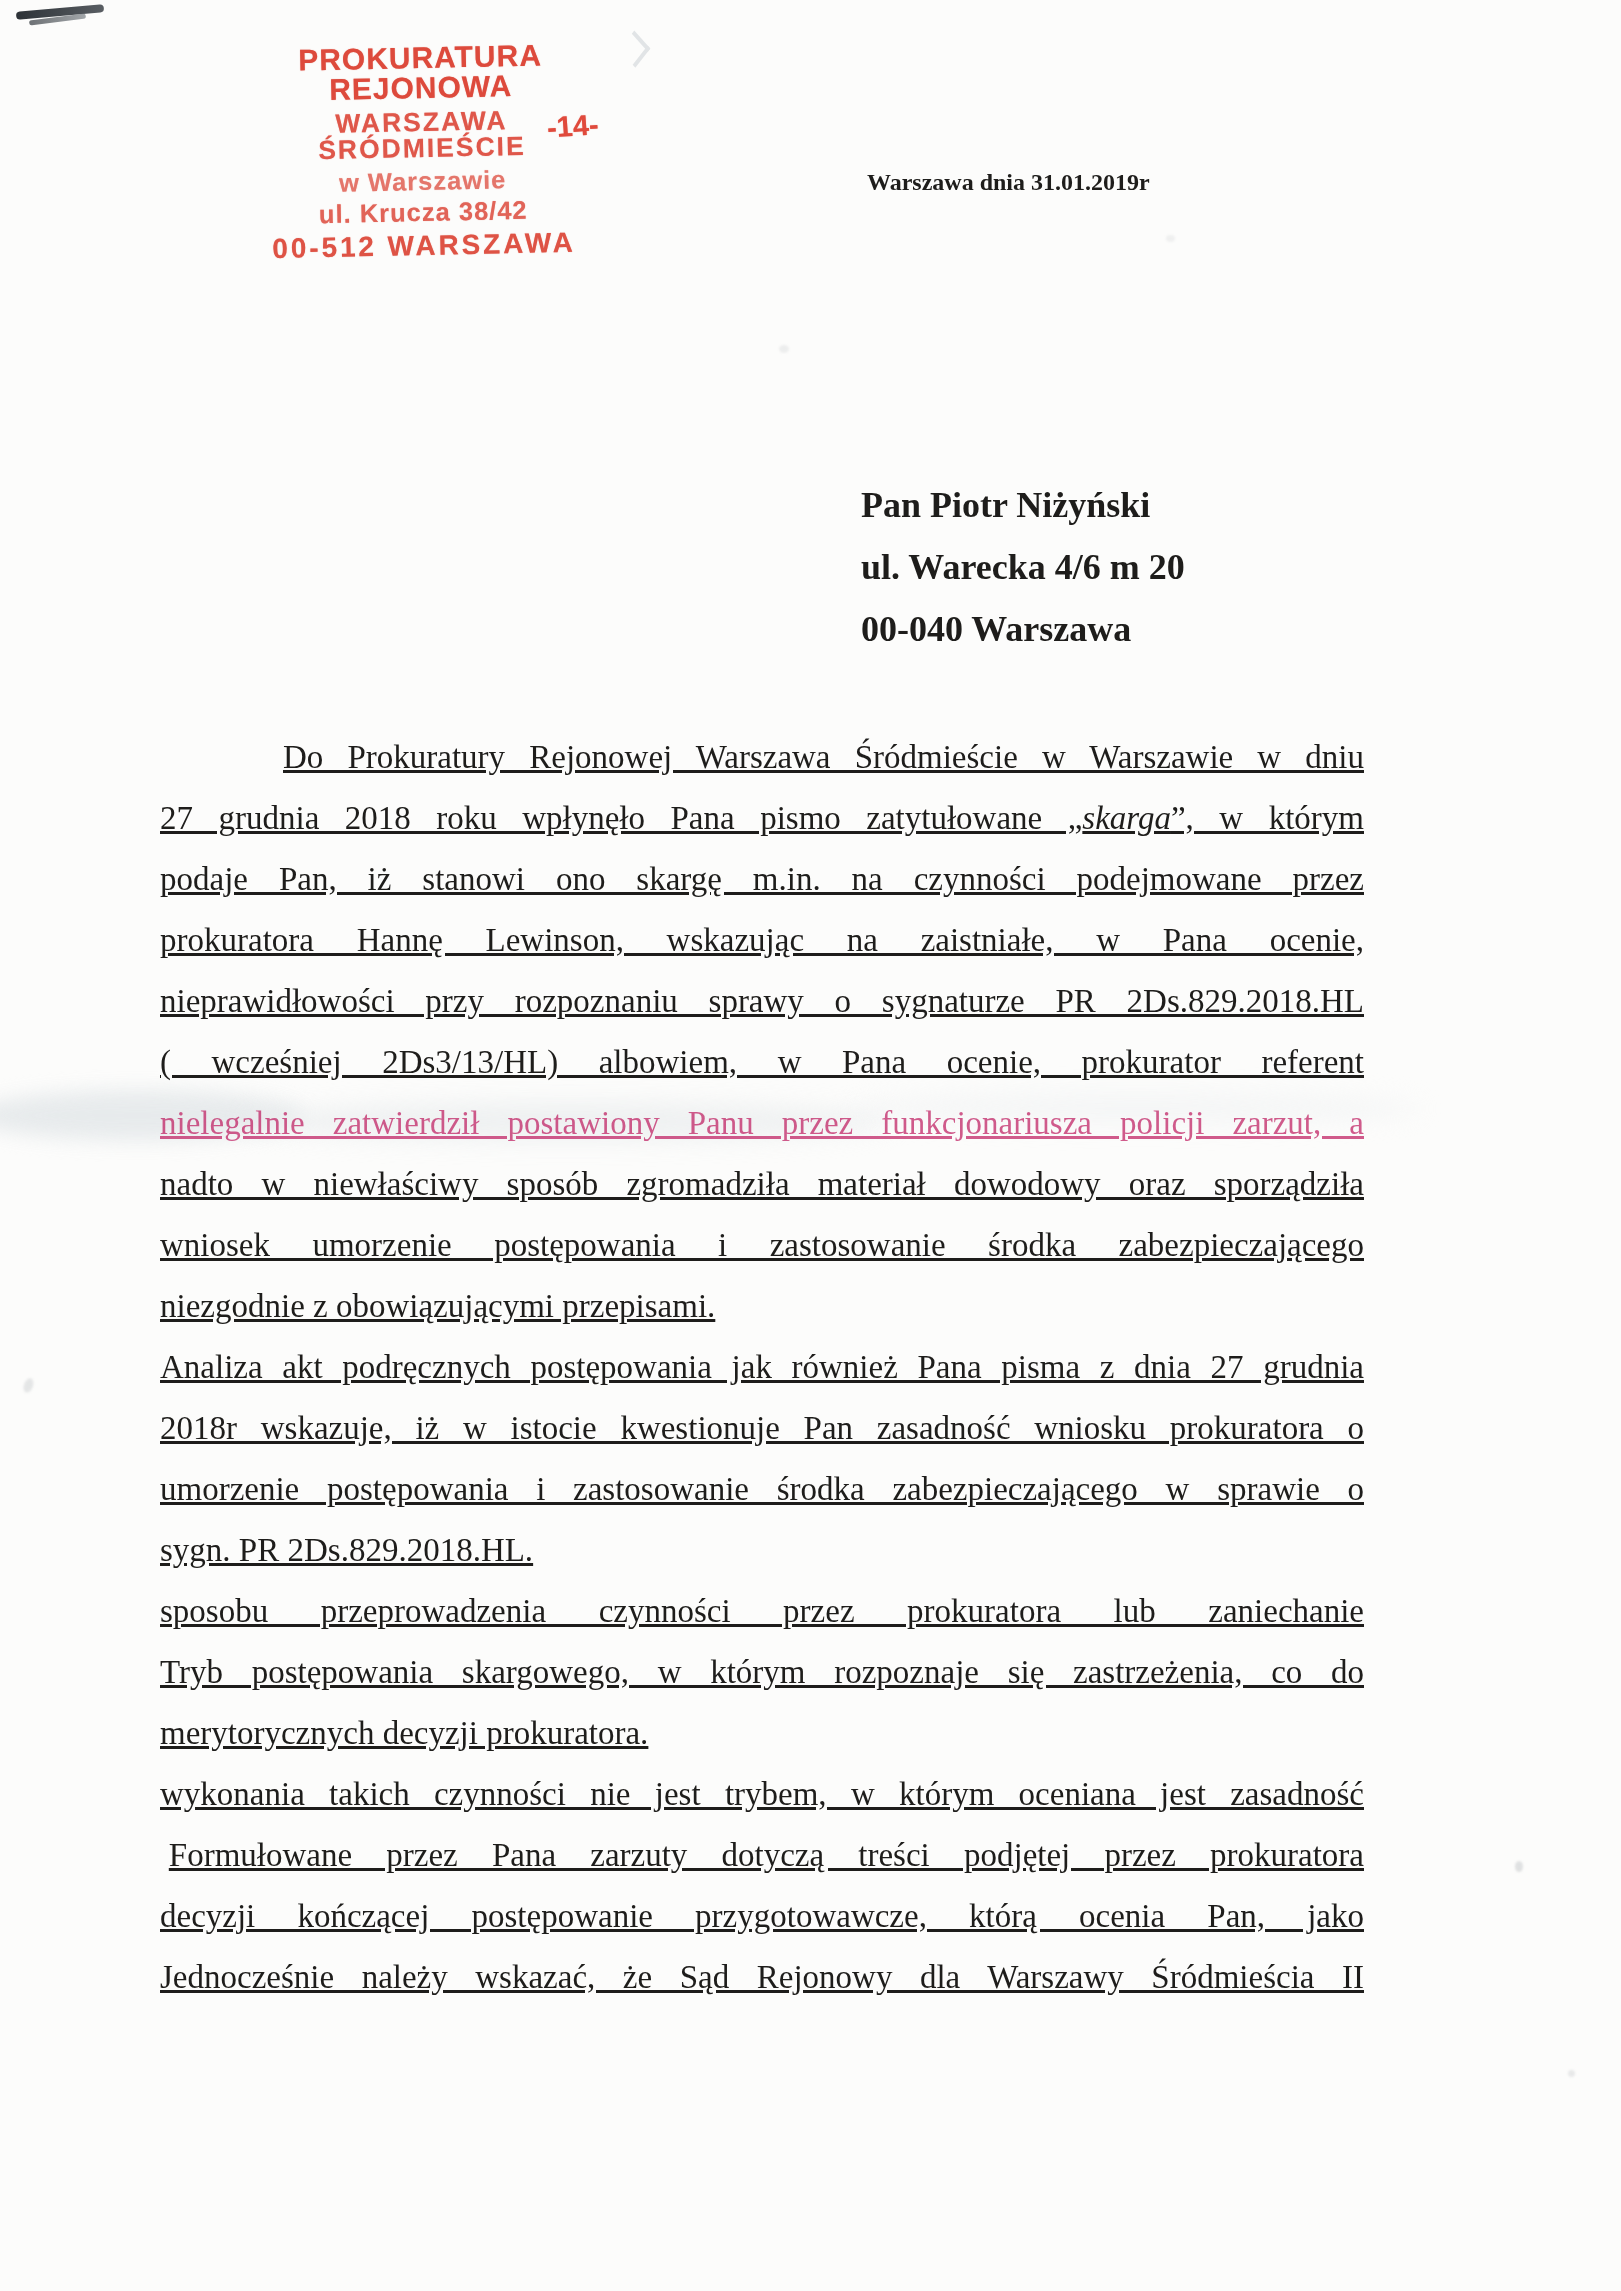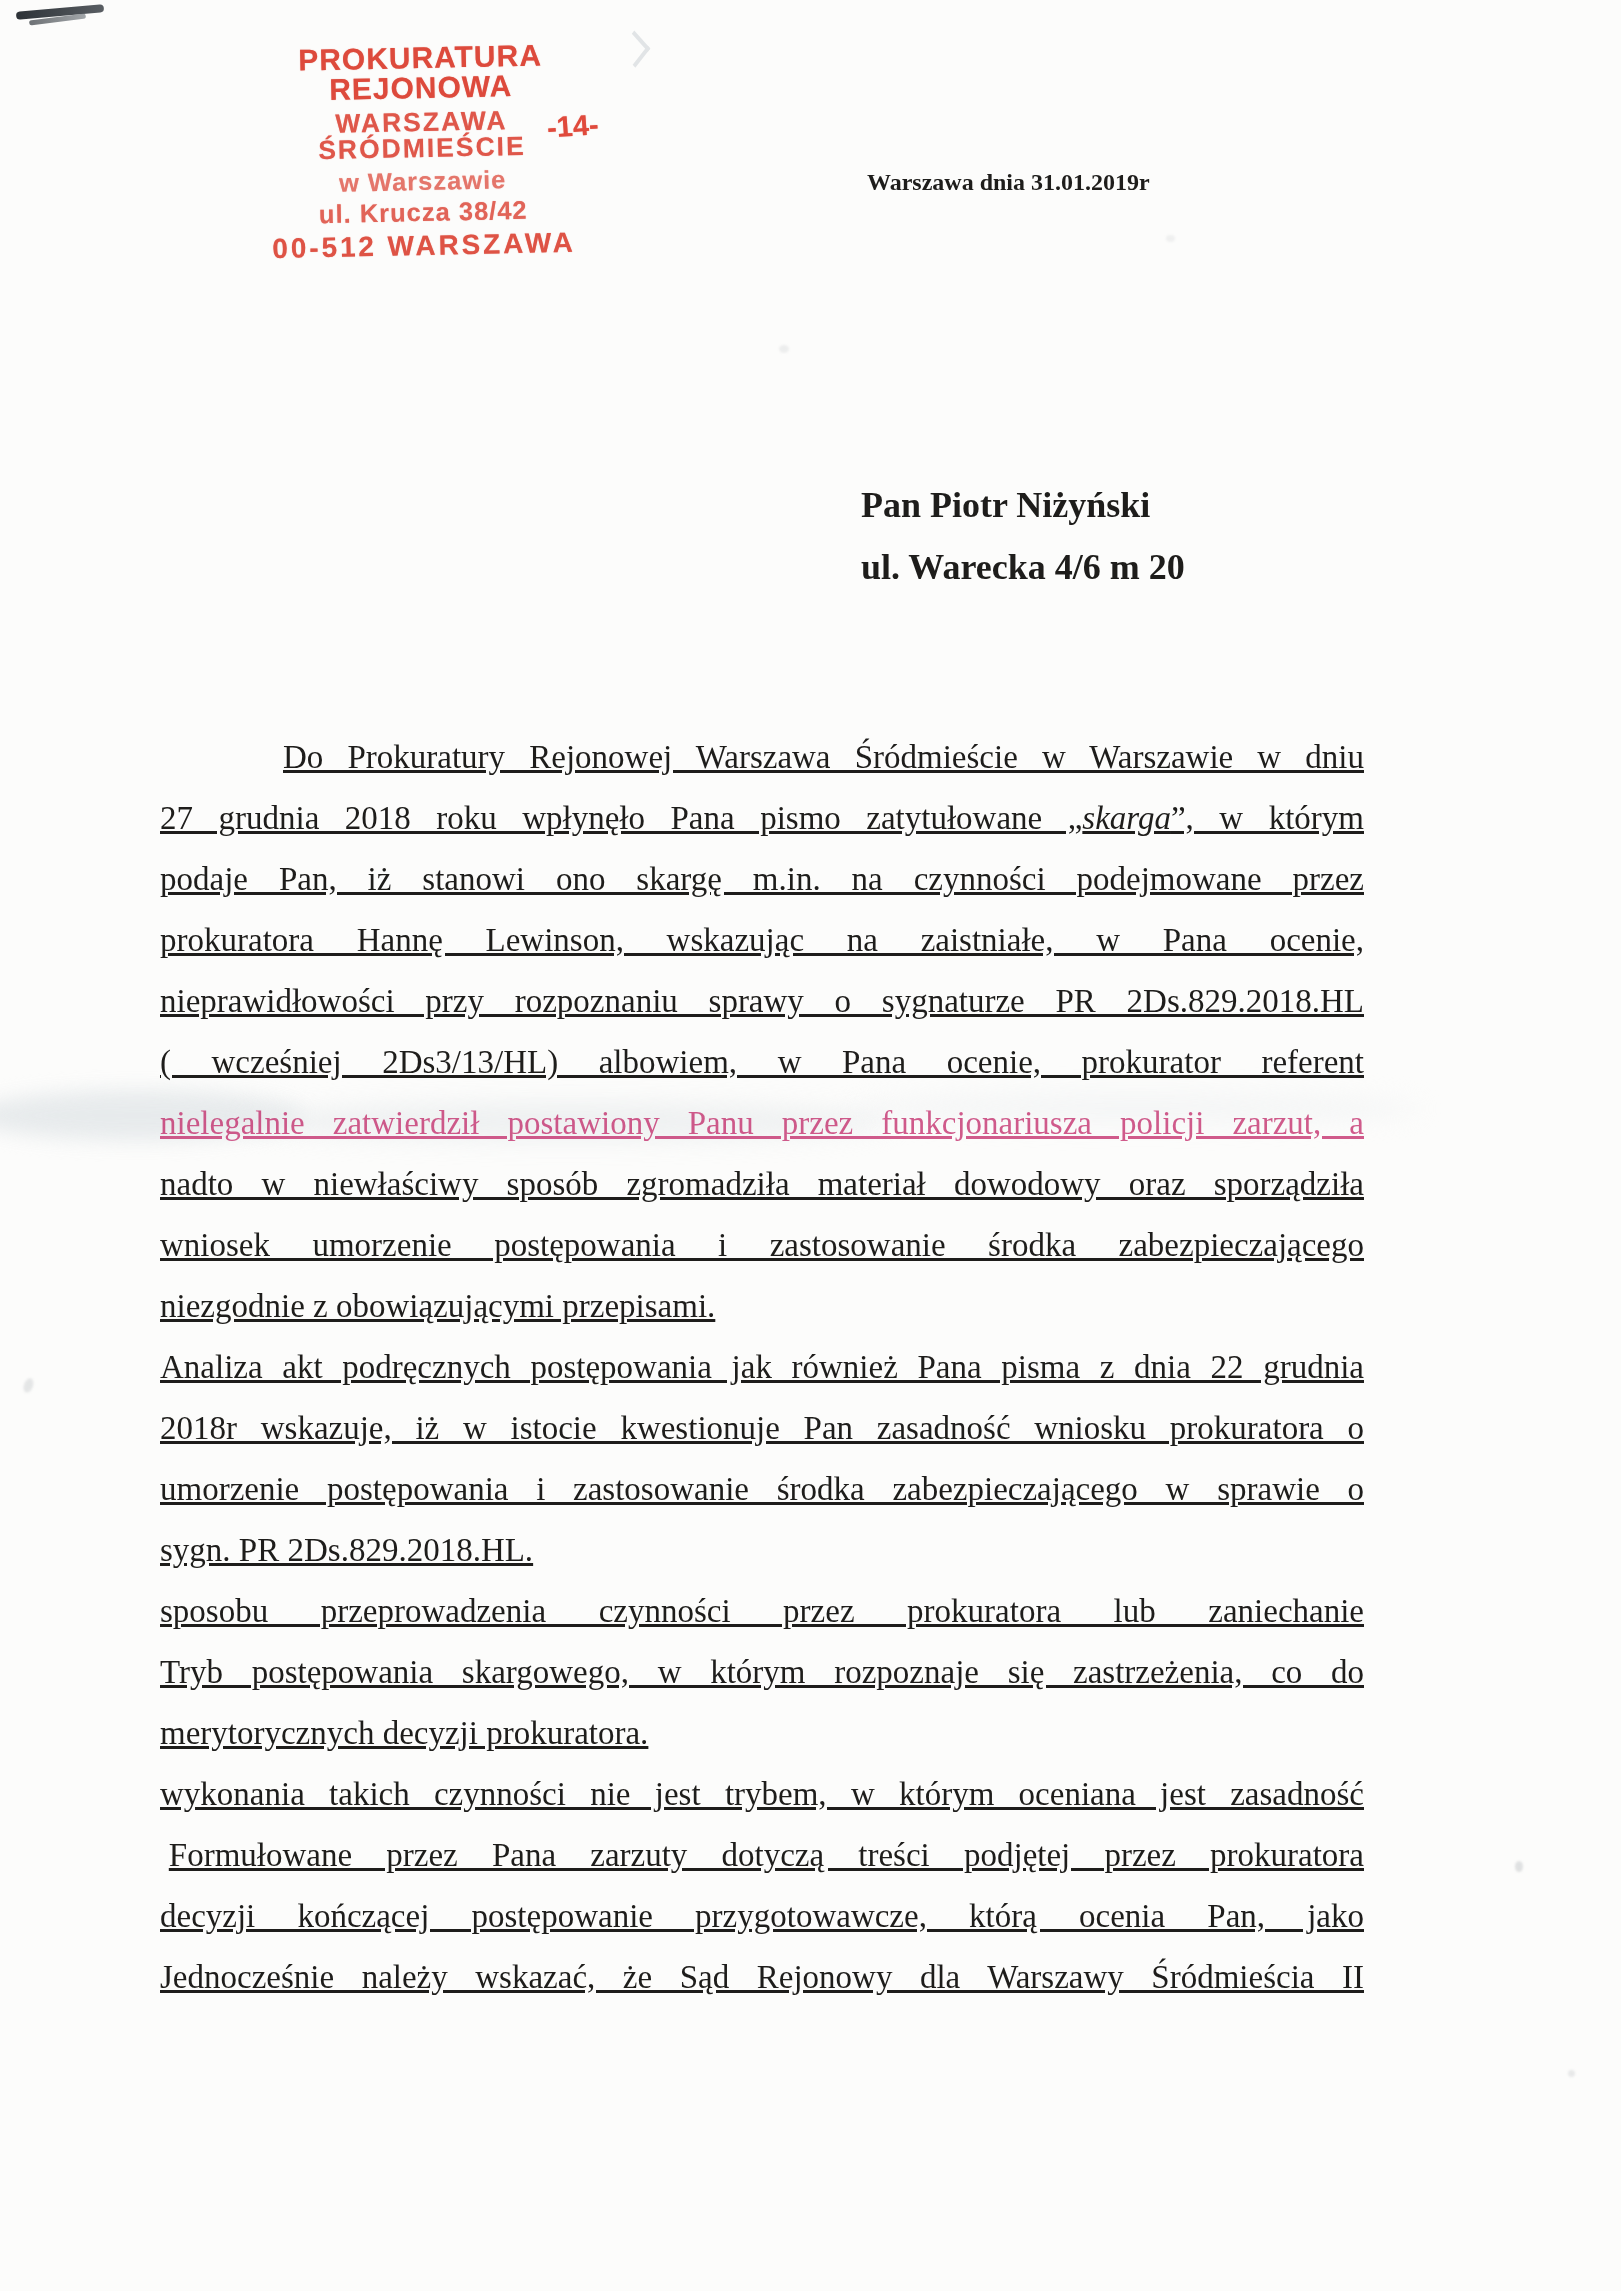--- a/index.html
+++ b/index.html
@@ -95,34 +95,35 @@
     <div class="s5">00-512 WARSZAWA</div>
   </div>
   <div class="stamp-number">-14-</div>
 
   <div class="date-line">Warszawa dnia 31.01.2019r</div>
 
 
   <div class="addressee">
     <div>Pan Piotr Niżyński</div>
     <div>ul. Warecka 4/6 m 20</div>
+    <div>00-040 Warszawa</div>
   </div>
 
   <div class="body-text">
       <div class="line just indent">Do Prokuratury Rejonowej Warszawa Śródmieście w Warszawie w dniu</div>
       <div class="line just">27 grudnia 2018 roku wpłynęło Pana pismo zatytułowane „<i>skarga</i>”, w którym</div>
       <div class="line just">podaje Pan, iż stanowi ono skargę m.in. na czynności podejmowane przez</div>
       <div class="line just">prokuratora Hannę Lewinson, wskazując na zaistniałe, w Pana ocenie,</div>
       <div class="line just">nieprawidłowości przy rozpoznaniu sprawy o sygnaturze PR 2Ds.829.2018.HL</div>
       <div class="line just">( wcześniej 2Ds3/13/HL) albowiem, w Pana ocenie, prokurator referent</div>
       <div class="line just faded">nielegalnie zatwierdził postawiony Panu przez funkcjonariusza policji zarzut, a</div>
       <div class="line just">nadto w niewłaściwy sposób zgromadziła materiał dowodowy oraz sporządziła</div>
       <div class="line just">wniosek umorzenie postępowania i zastosowanie środka zabezpieczającego</div>
       <div class="line">niezgodnie z obowiązującymi przepisami.</div>
-      <div class="line just">Analiza akt podręcznych postępowania jak również Pana pisma z dnia 22 grudnia</div>
+      <div class="line just">Analiza akt podręcznych postępowania jak również Pana pisma z dnia 27 grudnia</div>
       <div class="line just">2018r wskazuje, iż w istocie kwestionuje Pan zasadność wniosku prokuratora o</div>
       <div class="line just">umorzenie postępowania i zastosowanie środka zabezpieczającego w sprawie o</div>
       <div class="line">sygn. PR 2Ds.829.2018.HL.</div>
       <div class="line just">sposobu przeprowadzenia czynności przez prokuratora lub zaniechanie</div>
       <div class="line just">Tryb postępowania skargowego, w którym rozpoznaje się zastrzeżenia, co do</div>
       <div class="line">merytorycznych decyzji prokuratora.</div>
       <div class="line just">wykonania takich czynności nie jest trybem, w którym oceniana jest zasadność</div>
       <div class="line just sp">Formułowane przez Pana zarzuty dotyczą treści podjętej przez prokuratora</div>
       <div class="line just">decyzji kończącej postępowanie przygotowawcze, którą ocenia Pan, jako</div>
       <div class="line just">Jednocześnie należy wskazać, że Sąd Rejonowy dla Warszawy Śródmieścia II</div>

